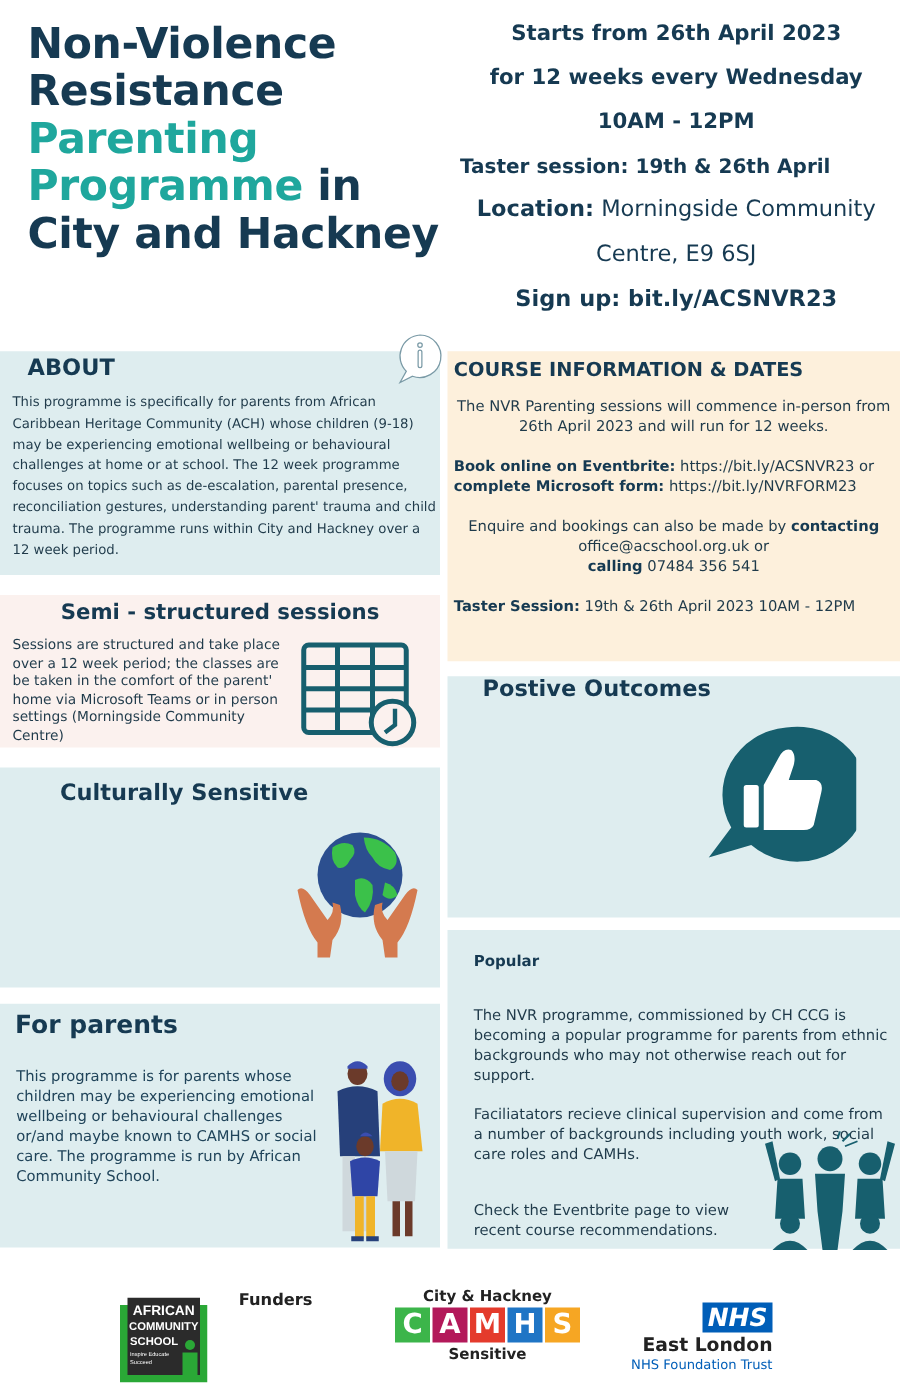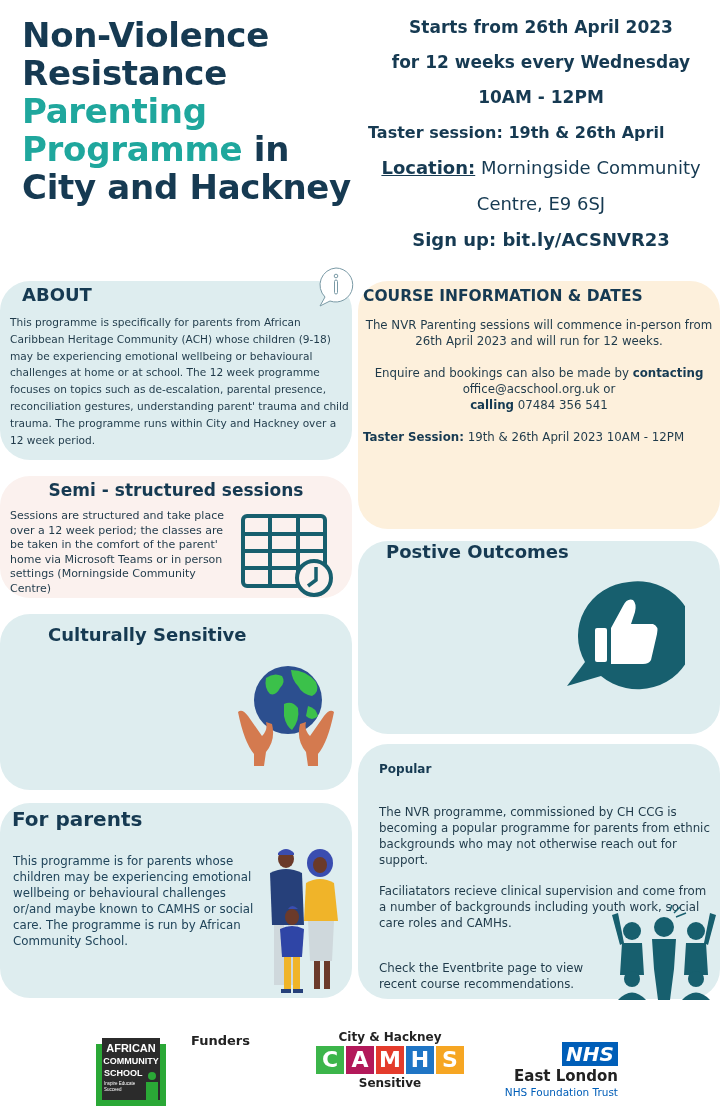--- a/index.html
+++ b/index.html
@@ -11,26 +11,26 @@
 
   
   #title { left:22px; top:16px; width:350px; font-family:"DejaVu Sans", sans-serif; font-weight:bold;
            font-size:34px; line-height:38px; letter-spacing:-0.3px; }
   #title span { display:block; }
   #head-right { left:362px; top:10px; width:358px; text-align:center; font-family:"DejaVu Sans", sans-serif;
                 color:#163a52; }
   .hr-line { font-size:17px; font-weight:bold; line-height:35px; }
   .hr-line.taster { font-size:16px; text-align:left; padding-left:6px; }
   .hr-line.loc { font-size:18px; line-height:36px; }
-  .hr-line.loc .lbl { font-weight:bold;text-decoration:underline; }
+  .hr-line.loc .lbl { font-weight:bold; }
   .hr-line.loc .val { font-weight:normal; }
   .hr-line.signup { font-size:18px; }
 
   
-  .panel { position:absolute; box-sizing:border-box;border-radius:30px; }
+  .panel { position:absolute; box-sizing:border-box; }
   .blue { background:#deedef; }
   .peach { background:#fdf0dc; }
   .pink { background:#fbf1ee; }
   .ptitle { font-family:"DejaVu Sans", sans-serif; font-weight:bold; color:#163a52; }
   .ptext { font-family:"DejaVu Sans", sans-serif; color:#1f3a4a; }
 
   #about { left:0; top:281px; width:352px; height:179px; }
   #about .ptitle { position:absolute; left:22px; top:3px; font-size:18px; }
   #about .ptext { position:absolute; left:10px; top:33px; width:340px; font-size:10.6px; line-height:16.8px; }
   #info-icon { left:316px; top:266px; width:40px; height:42px; }
@@ -111,20 +111,24 @@
 <svg id="info-icon" class="abs" viewBox="0 0 40 42">
   <path d="M20 2 A17 17 0 1 1 14 35 L4 40 L9 31 A17 17 0 0 1 20 2 Z" fill="#ffffff" stroke="#7a9aa6" stroke-width="1"></path>
   <circle cx="20" cy="10" r="1.8" fill="none" stroke="#7a9aa6" stroke-width="1"></circle>
   <rect x="18.5" y="14" width="3" height="14" rx="1.5" fill="none" stroke="#7a9aa6" stroke-width="1"></rect>
 </svg>
 
 <div id="course" class="panel peach">
   <div class="ptitle">COURSE INFORMATION &amp; DATES</div>
   <div class="body ptext">
     <p class="c">The NVR Parenting sessions will commence in-person from 26th April 2023 and will run for 12 weeks.</p>
+    <p class="j">
+      <b>Book online on Eventbrite:</b><span> https://bit.ly/ACSNVR23 or</span><br>
+      <b>complete Microsoft form:</b><span> https://bit.ly/NVRFORM23</span>
+    </p>
     <p class="c">
       <span>Enquire and bookings can also be made by </span><b>contacting</b><br>
       <span>office@acschool.org.uk or</span><br>
       <b>calling</b><span> 07484 356 541</span>
     </p>
     <p><b>Taster Session:</b><span> 19th &amp; 26th April 2023 10AM - 12PM</span></p>
   </div>
 </div>
 
 <div id="semi" class="panel pink">

